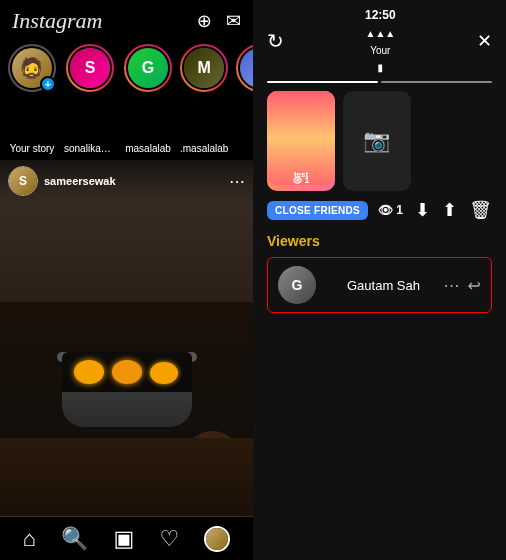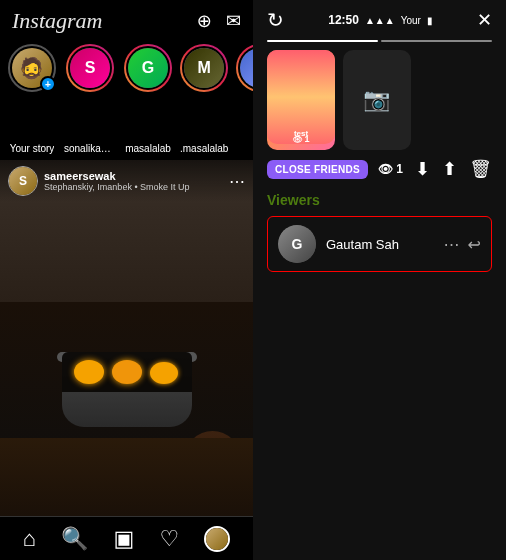--- a/index.html
+++ b/index.html
@@ -317,21 +317,21 @@
     }
 
     .story-actions {
       display: flex;
       align-items: center;
       gap: 10px;
       padding: 0 14px 8px;
     }
 
     .close-friends-badge {
-      background: #8b5cf6;
+      background: #3b82f6;
       color: #fff;
       font-size: 10px;
       font-weight: 700;
       padding: 4px 8px;
       border-radius: 6px;
       text-transform: uppercase;
       letter-spacing: 0.3px;
       cursor: pointer;
     }
 
@@ -355,21 +355,21 @@
       color: #fff;
       font-size: 18px;
       cursor: pointer;
     }
 
     .viewers-section {
       padding: 4px 14px;
     }
 
     .viewers-title {
-      color: #4d7c0f;
+      color: #eab308;
       font-size: 14px;
       font-weight: 600;
       margin-bottom: 8px;
     }
 
     .viewer-row {
       display: flex;
       align-items: center;
       padding: 8px 10px;
       border: 1.5px solid #f00;
@@ -401,20 +401,21 @@
       color: #fff;
       font-size: 14px;
       font-weight: bold;
     }
 
     .viewer-name {
       color: #fff;
       font-size: 13px;
       font-weight: 500;
       flex: 1;
+      margin-left: 21px;
     }
 
     .viewer-row-icons {
       display: flex;
       align-items: center;
       gap: 8px;
     }
 
     .viewer-action-icon {
       color: #aaa;
@@ -544,21 +545,20 @@
 
       <div style="position:absolute;bottom:0;left:0;right:0;height:22%;background:linear-gradient(0deg,#1a1008 0%,#2a1a0a 100%);"></div>
     </div>
 
     <div class="post-header">
       <div class="post-avatar">
         <div style="width:100%;height:100%;background:linear-gradient(135deg,#c8a96e,#8b6914);display:flex;align-items:center;justify-content:center;color:#fff;font-size:12px;font-weight:bold;">S</div>
       </div>
       <div class="post-user-info">
         <div class="post-username">sameersewak</div>
-        <div class="post-subtitle">Stephanskiy, Imanbek • Smoke It Up</div>
       </div>
       <span class="post-menu-icon">⋯</span>
     </div>
   </div>
 
   <div class="bottom-nav">
     <span class="nav-icon">⌂</span>
     <span class="nav-icon">🔍</span>
     <span class="nav-icon">▣</span>
     <span class="nav-icon">♡</span>
@@ -567,21 +567,21 @@
     </div>
   </div>
 </div>
 
 <div class="right-panel">
 
   <div class="right-header">
     <div class="right-header-left">
       <span class="refresh-icon">↻</span>
     </div>
-    <div style="display:flex;align-items:center;gap:6px;">
+    <div style="display:flex;align-items:center;gap:6px;flex-direction:column;">
       <span style="color:#fff;font-size:12px;font-weight:600;">12:50</span>
       <span style="color:#fff;font-size:10px;">▲▲▲</span>
       <span style="color:#fff;font-size:10px;">Your</span>
       <span style="color:#fff;font-size:10px;">▮</span>
     </div>
     <span class="close-icon">✕</span>
   </div>
 
   <div class="progress-bar-row">
     <div class="progress-seg done"></div>

